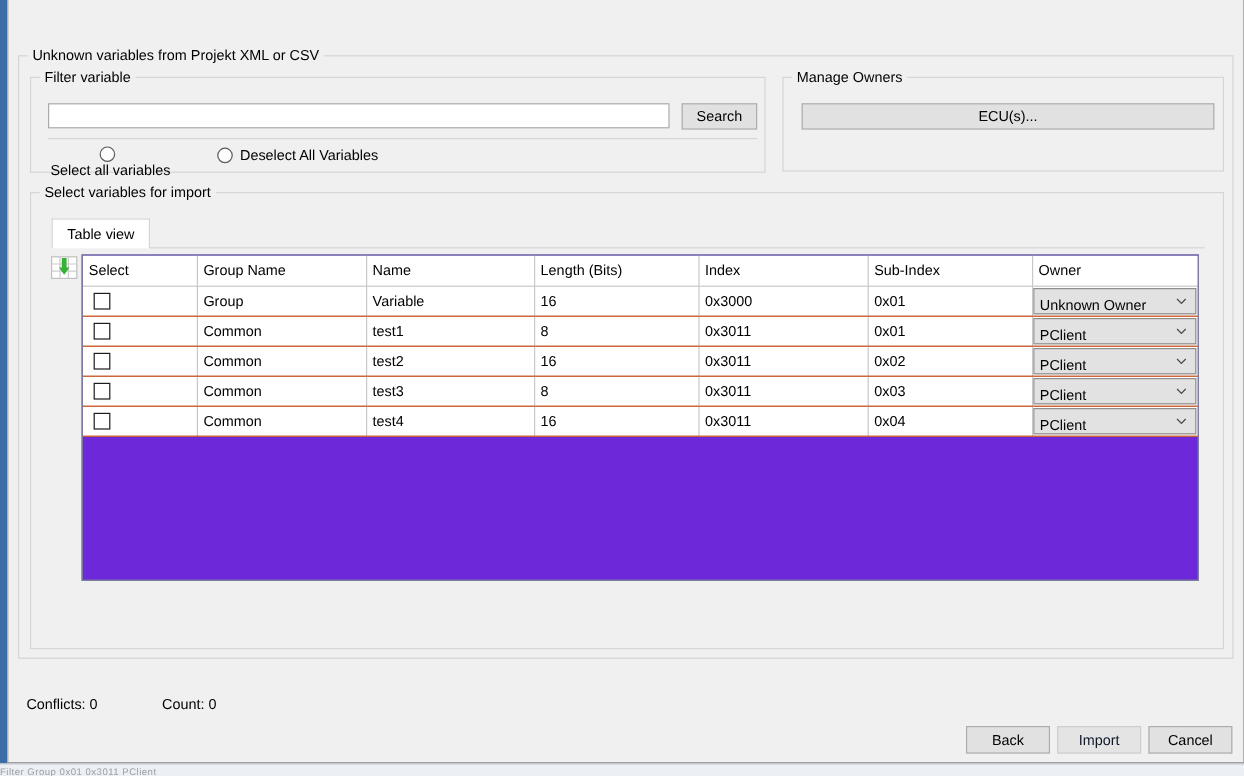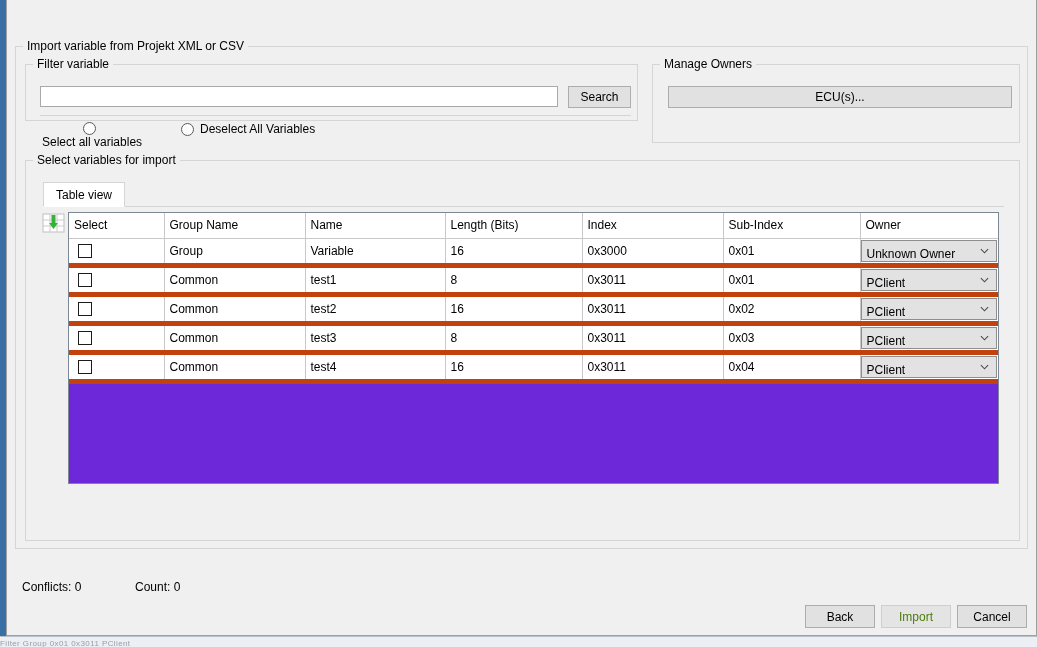--- a/index.html
+++ b/index.html
@@ -72,21 +72,21 @@
     position: absolute;
     top: -8px; left: 7px;
     background: #f0f0f0;
     padding: 0 4px;
     font-size: 12px;
     color: #000;
     white-space: nowrap;
   }
 
   #grp-import { left: 8px; top: 46px; width: 1013px; height: 503px; }
-  #grp-filter { left: 18px; top: 64px; width: 613px; height: 57px; }
+  #grp-filter { left: 18px; top: 64px; width: 613px; height: 80px; }
   #grp-owners { left: 645px; top: 64px; width: 368px; height: 79px; }
   #grp-select { left: 18px; top: 160px; width: 995px; height: 381px; }
 
   
   #search-input {
     position: absolute; left: 14px; top: 21px;
     width: 518px; height: 21px;
     border: 1px solid #a9a9a9;
     background: #ffffff;
     box-sizing: border-box;
@@ -99,21 +99,21 @@
     font-family: "Liberation Sans", sans-serif;
     font-size: 12px;
     color: #000;
     background: #e1e1e1;
     border: 1px solid #adadad;
     box-sizing: border-box;
     text-align: center;
     cursor: default;
     display: flex; align-items: center; justify-content: center;
   }
-  .btn.disabled { color: #4d7c0f; background: #e4e4e4; border-color: #cecece; }
+  .btn.disabled { color: #0f172a; background: #e4e4e4; border-color: #cecece; }
   #search-btn {
     position: absolute; left: 542px; top: 21px;
     width: 63px; height: 22px;
   }
   #hrule {
     position: absolute; left: 14px; top: 50px;
     width: 591px; height: 1px; background: #d5d5d5;
   }
   .radio-row {
     position: absolute; top: 57px;
@@ -179,21 +179,21 @@
     background: #ffffff;
   }
   table.grid th, table.grid td {
     height: 25px;
     padding: 0 0 0 5px;
     font-size: 12px;
     font-weight: normal;
     text-align: left;
     vertical-align: middle;
     border-right: 1px solid #c8c8c8;
-    border-bottom: 5px solid #c2410c;
+    border-bottom: 1px solid #c2410c;
     box-sizing: border-box;
     overflow: hidden;
     white-space: nowrap;
     background: #ffffff;
   }
   table.grid th { border-bottom: 1px solid #c8c8c8; }
   table.grid tr td:last-child, table.grid tr th:last-child { border-right: none; }
 
   .cb {
     width: 14px; height: 14px;
@@ -237,21 +237,21 @@
 
 <div id="bg-window"></div>
 <div id="bg-left-strip"></div>
 <div id="bg-bottom-strip"></div>
 <div id="bg-bottom-text">Filter Group                                     0x01                          0x3011                                  PClient</div>
 
 <div id="dialog">
 
 
   <div class="groupbox" id="grp-import">
-    <span class="gb-title">Import variable from Projekt XML or CSV</span>
+    <span class="gb-title">Unknown variables from Projekt XML or CSV</span>
   </div>
 
   <div class="groupbox" id="grp-filter">
     <span class="gb-title">Filter variable</span>
 
     <input id="search-input" type="text" placeholder="" style="">
 
     <div class="btn" id="search-btn">Search</div>
 
     <div id="hrule"></div>

